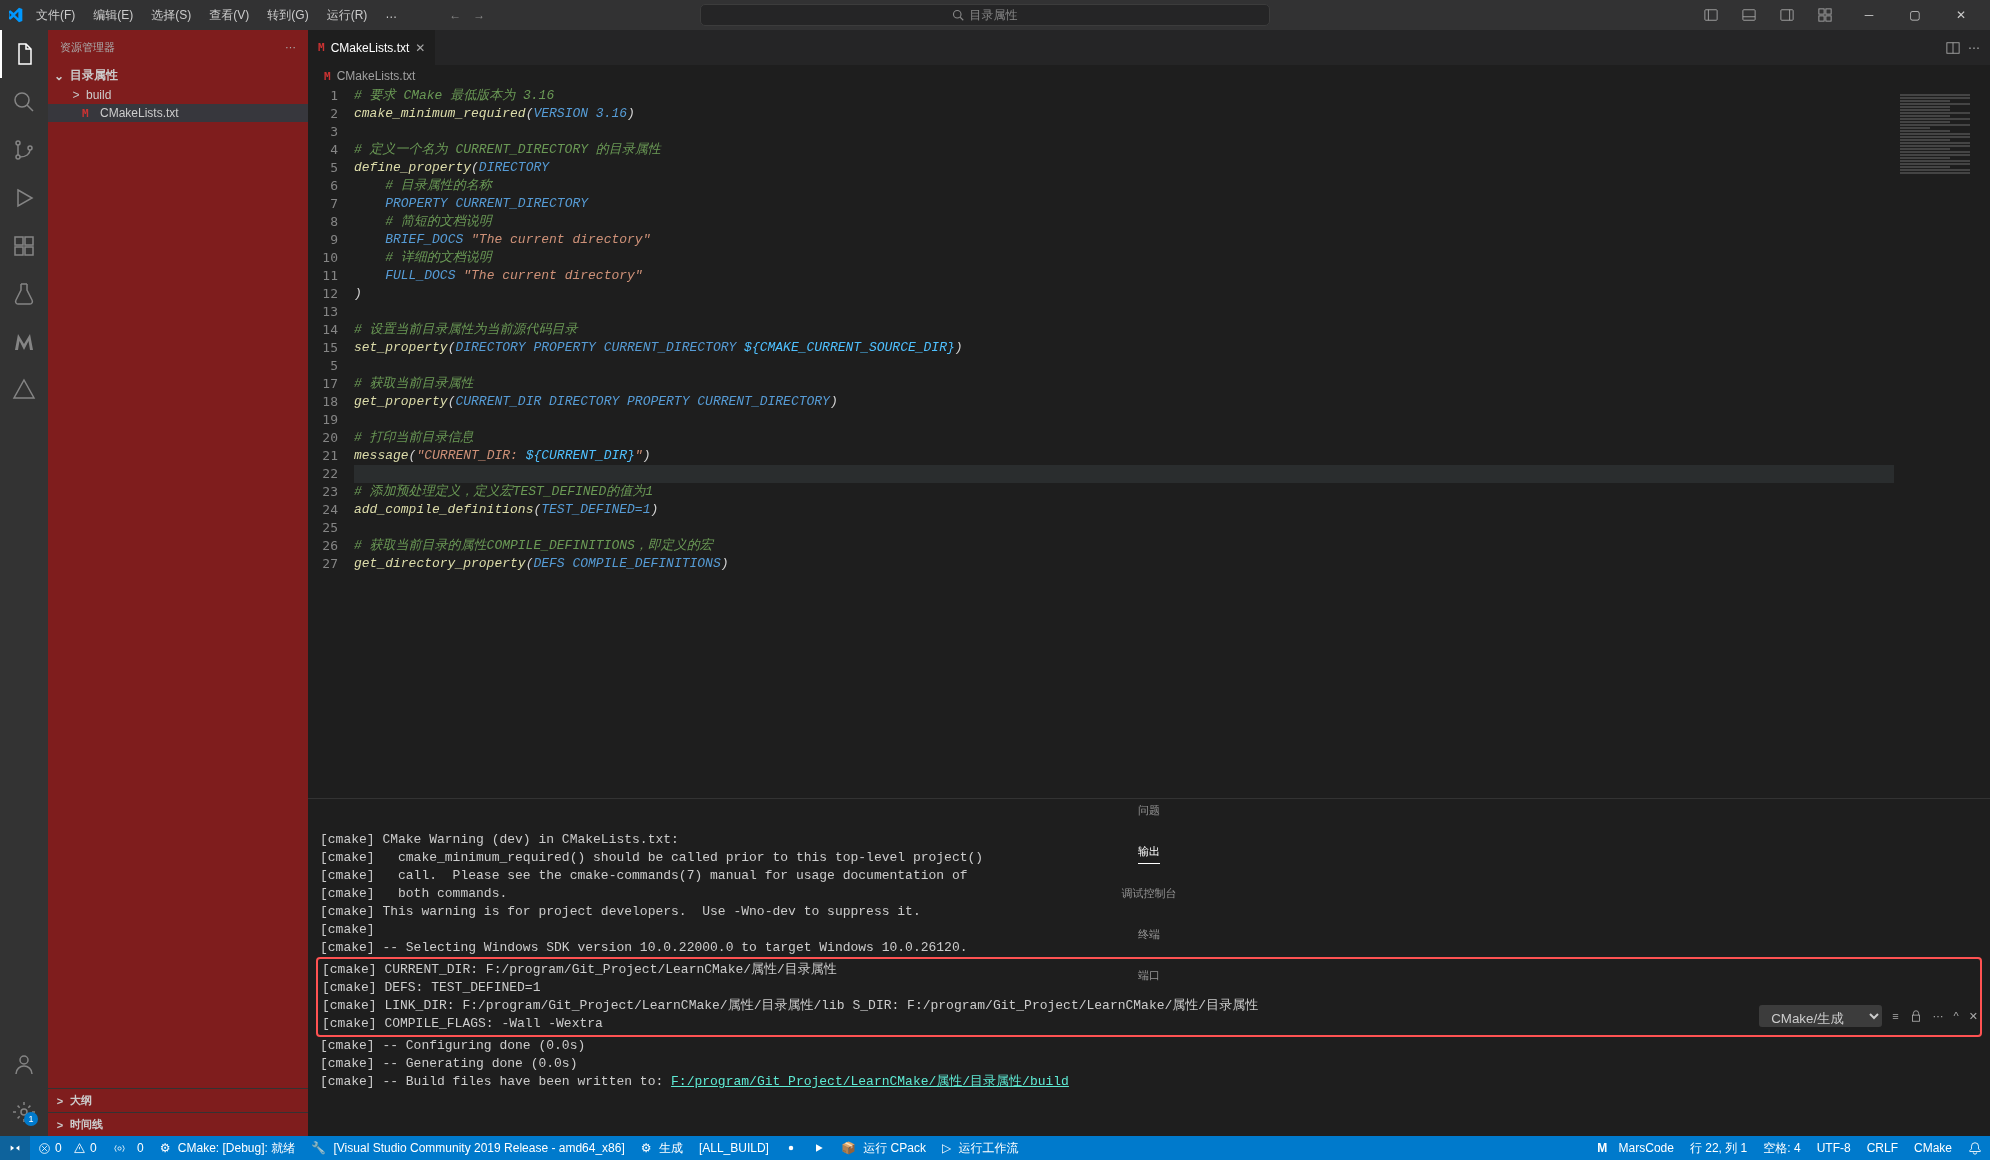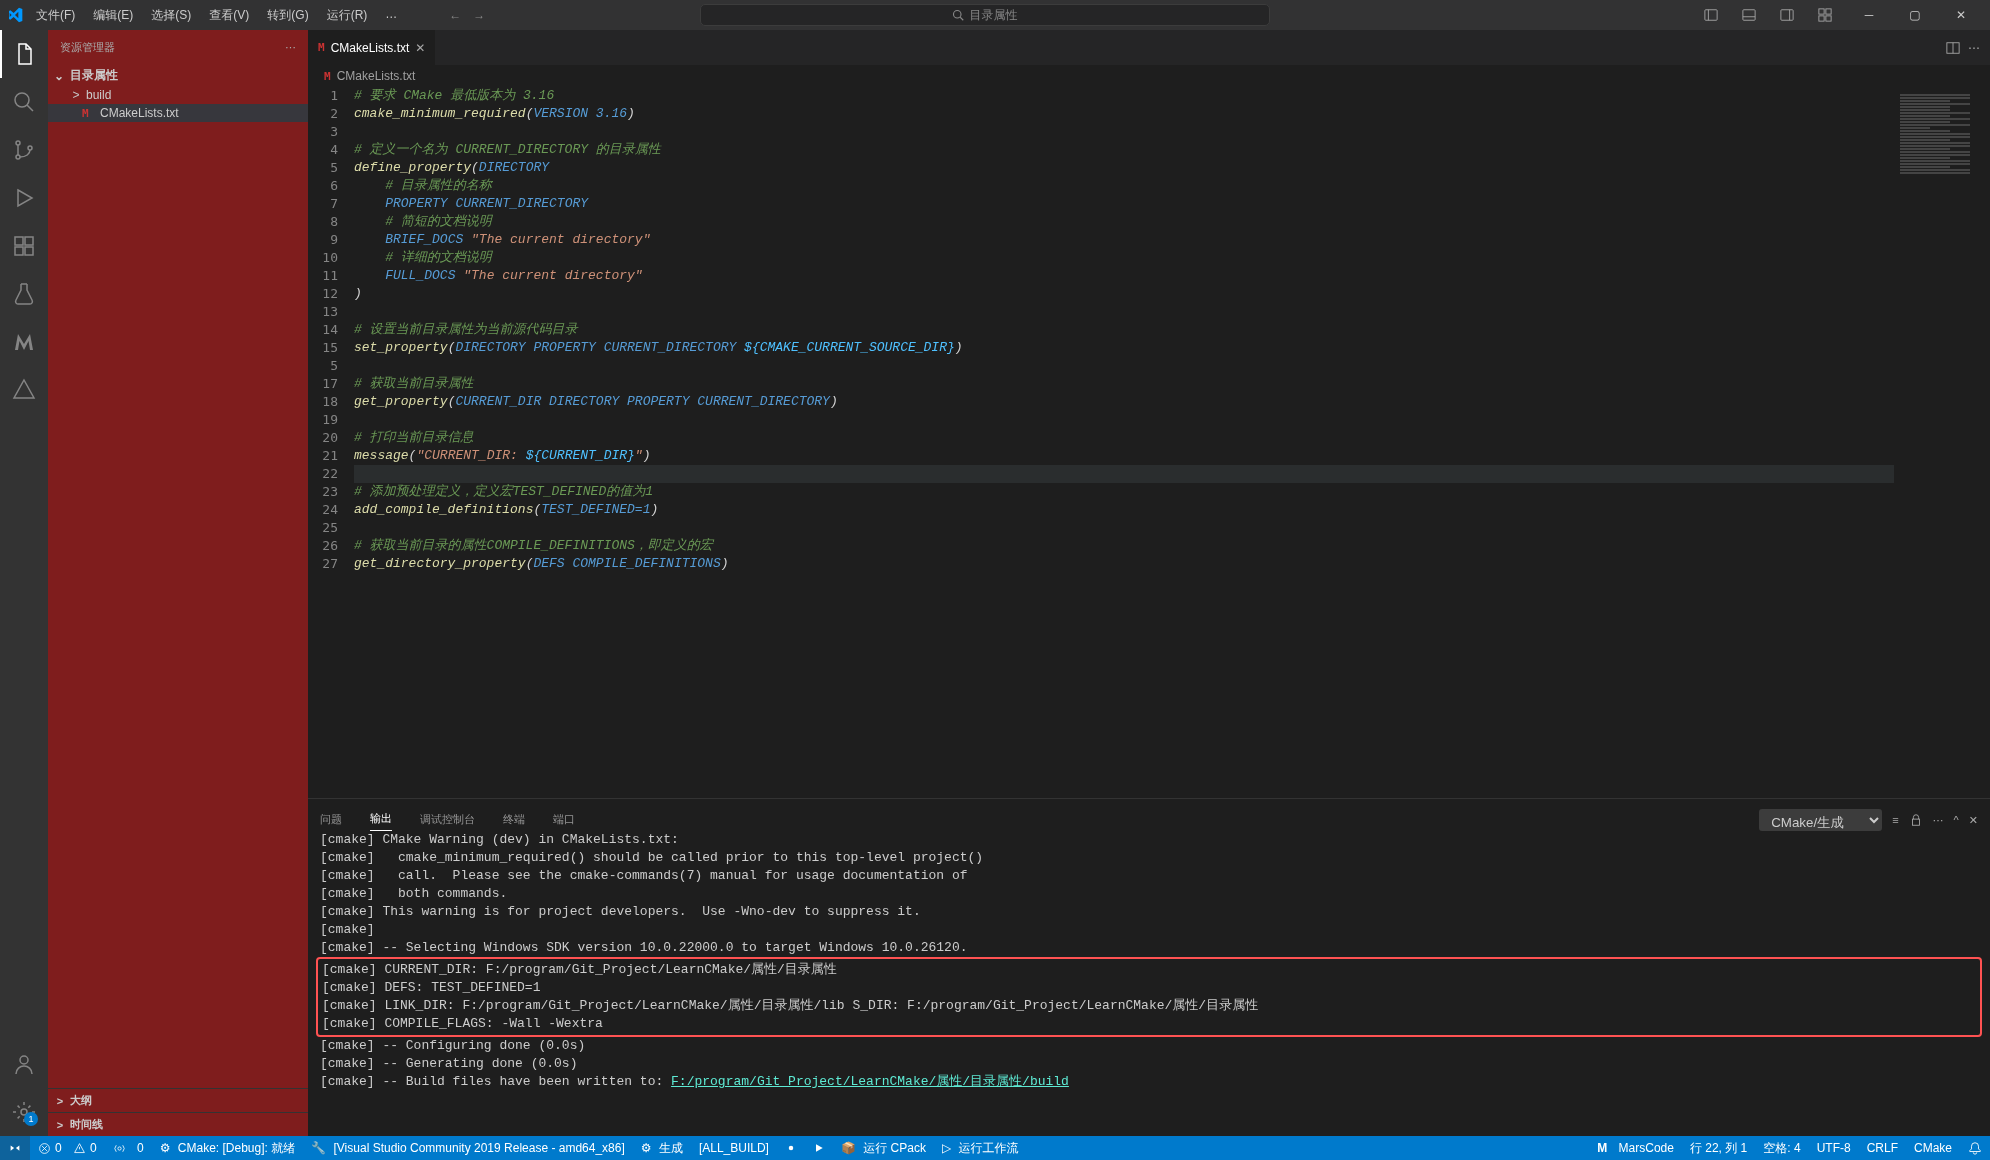--- a/index.html
+++ b/index.html
@@ -56,21 +56,21 @@
 .c-const { color:#569cd6; }
 .c-str { color:#ce9178; }
 .c-var { color:#4fc1ff; }
 .c-paren { color:#d4d4d4; }
 .minimap { width:96px; background:#1e1e1e; padding-top:6px; }
 .miniline { height:2px; margin:1px 6px; background:#444; }
 .ml1 { width:50px; } .ml2 { width:70px; } .ml3 { width:30px; }
 
 
 .panel { height:338px; border-top:1px solid #333; display:flex; flex-direction:column; background:#1e1e1e; }
-.ptabs { height:32px; display:flex; align-items:flex-end; padding:0 12px; gap:28px; color:#969696; font-size:11px; }
+.ptabs { height:32px; display:flex; align-items:center; padding:0 12px; gap:18px; color:#969696; font-size:11px;flex-direction:column; }
 .ptab { cursor:pointer; padding:4px 0; }
 .ptab.active { color:#fff; border-bottom:1px solid #fff; }
 .ptabs-right { margin-left:auto; display:flex; align-items:center; gap:10px; color:#aaa; }
 .outselect { background:#3c3c3c; border:none; color:#ccc; height:22px; padding:4px 22px 0 8px; border-radius:3px; }
 .output { flex:1; overflow:hidden; padding:0 12px; font-family:Liberation Mono, monospace; font-size:13px; line-height:18px; color:#cccccc; white-space:pre; }
 .output .hl { border:2px solid #ff5252; border-radius:4px; padding:2px 4px; margin:0 -4px; display:block; }
 .output .path { color:#5eead4; text-decoration:underline; }
 
 
 .statusbar { height:24px; background:#007acc; display:flex; align-items:center; font-size:12px; color:#fff; }

